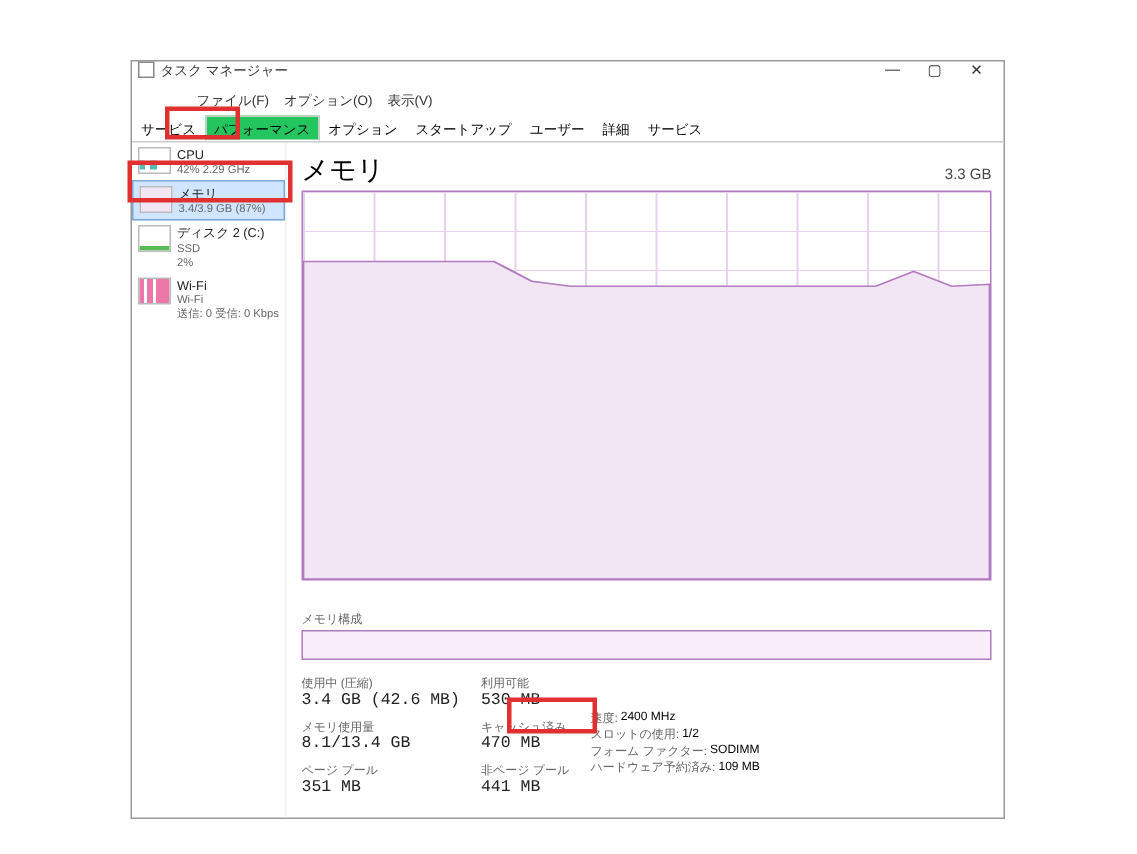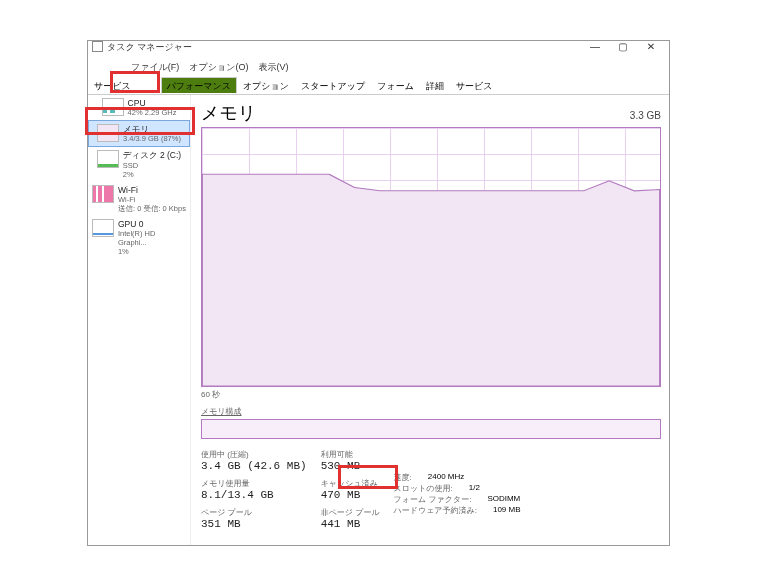--- a/index.html
+++ b/index.html
@@ -6,47 +6,47 @@
 body { background:#fff; padding:40px 87px 0 87px; }
 .win { width:583px; height:506px; border:1px solid #999; background:#fff; position:relative; }
 .titlebar { height:20px; display:flex; align-items:flex-start; padding:0 4px; font-size:9px; color:#333; }
 .titlebar .icon { width:11px; height:11px; border:1px solid #888; margin-right:4px; }
 .titlebar .spacer { flex:1; }
 .titlebar .ctrl { width:28px; text-align:center; font-size:10px; }
 .menubar { height:16px; display:flex; font-size:9px; color:#333; padding:0 2px;margin-left:36px; }
 .menubar .mi { padding:0 5px; }
 .tabbar { height:18px; display:flex; font-size:9px; border-bottom:1px solid #ccc; }
 .tabbar .tab { padding:2px 5px; border:1px solid transparent; }
-.tabbar .tab.active { border:1px solid #ccc; border-bottom:1px solid #fff; background:#4d7c0f;margin-left:24px; }
+.tabbar .tab.active { border:1px solid #ccc; border-bottom:1px solid #fff; background:#22c55e; }
 .content { display:flex; height:calc(100% - 54px); }
 .sidebar { width:103px; border-right:1px solid #eee; }
-.sbitem { display:flex; padding:3px 4px; font-size:8px; line-height:1.2;justify-content:center; }
+.sbitem { display:flex; padding:3px 4px; font-size:8px; line-height:1.2; }
 .sbitem.sel { background:#d0e5ff; border:1px solid #7aa7e0; }
 .sbitem .thumb { width:22px; height:18px; margin-right:4px; border:1px solid #bbb; background:#fff; position:relative; overflow:hidden; }
 .sbitem .thumb.cpu::after{content:"";position:absolute;left:0;right:0;bottom:2px;height:6px;background:linear-gradient(90deg,#5bb 0,#5bb 4px,#fff 4px,#fff 7px,#5bb 7px,#5bb 12px,#fff 12px);}
 .sbitem .thumb.mem{background:#f2e6f4;}
 .sbitem .thumb.disk::after{content:"";position:absolute;left:0;right:0;bottom:0;height:3px;background:#5b5;}
 .sbitem .thumb.wifi{background:linear-gradient(90deg,#e7a 0,#e7a 3px,#fff 3px,#fff 5px,#e7a 5px,#e7a 9px,#fff 9px,#fff 11px,#e7a 11px);}
 .sbitem .thumb.gpu::after{content:"";position:absolute;left:0;right:0;bottom:1px;height:2px;background:#59d;}
 .sbitem .info .t { font-size:8.5px; color:#222; }
 .sbitem .info .s { font-size:7.5px; color:#666; }
 .main { flex:1; padding:6px 8px 4px 10px; display:flex; flex-direction:column; }
 .mtitle { display:flex; justify-content:space-between; align-items:baseline; }
 .mtitle .h { font-size:18px; font-weight:400; }
 .mtitle .r { font-size:10px; color:#444; }
 .subtitle { display:flex; justify-content:space-between; font-size:8px; color:#666; margin-top:3px; }
 .chart { margin-top:2px; height:260px; border:1px solid #b37bbf; background:#fff; position:relative; background-image:linear-gradient(#e8d0f0 1px,transparent 1px),linear-gradient(90deg,#e8d0f0 1px,transparent 1px); background-size:47px 26px; }
 .chart svg { position:absolute; inset:0; width:100%; height:100%; }
 .chart-xlabel { font-size:8px; color:#666; margin-top:2px; }
-.comp-label { font-size:8px; color:#666; margin-top:6px;text-decoration:underline; }
+.comp-label { font-size:8px; color:#666; margin-top:20px; }
 .comp-bar { height:20px; border:1px solid #b37bbf; background:#f7eef9; margin-top:2px; }
 .stats { display:flex; margin-top:10px; font-size:8px; gap:14px;align-items:center; }
 .statcol .lbl { color:#666; font-size:8px; }
 .statcol .val { font-size:11px; color:#222; margin-bottom:6px;font-family:Liberation Mono, monospace; }
-.rightcol .row { display:flex; gap:16px; }
+.rightcol .row { display:flex; gap:2px; }
 .rightcol .row .k { color:#666; }
 .highlight { position:absolute; border:3px solid #e03030; pointer-events:none; }
 .hl1 { left:22px; top:30px; width:50px; height:22px; }
 .hl2 { left:-3px; top:66px; width:110px; height:28px; }
 .hl3 { left:250px; top:424px; width:60px; height:24px; }
 </style>
 </head>
 <body>
 
 <div class="win">
@@ -61,21 +61,21 @@
   <div class="menubar">
     <span class="mi">ファイル(F)</span>
     <span class="mi">オプション(O)</span>
     <span class="mi">表示(V)</span>
   </div>
   <div class="tabbar">
     <span class="tab">サービス</span>
     <span class="tab active">パフォーマンス</span>
     <span class="tab">オプション</span>
     <span class="tab">スタートアップ</span>
-    <span class="tab">フォーム</span>
+    <span class="tab">ユーザー</span>
     <span class="tab">詳細</span>
     <span class="tab">サービス</span>
   </div>
   <div class="content">
     <div class="sidebar">
       <div class="sbitem">
         <div class="thumb cpu"></div>
         <div class="info">
             <div class="t">CPU</div>
             <div class="s">42% 2.29 GHz</div>
@@ -97,40 +97,31 @@
           </div>
       </div>
       <div class="sbitem">
         <div class="thumb wifi"></div>
         <div class="info">
             <div class="t">Wi-Fi</div>
             <div class="s" style="white-space:pre-line">Wi-Fi
 送信: 0 受信: 0 Kbps</div>
           </div>
       </div>
-      <div class="sbitem">
-        <div class="thumb gpu"></div>
-        <div class="info">
-            <div class="t">GPU 0</div>
-            <div class="s" style="white-space:pre-line">Intel(R) HD Graphi...
-1%</div>
-          </div>
-      </div>
     </div>
     <div class="main">
       <div class="mtitle">
         <span class="h">メモリ</span>
         <span class="r">3.3 GB</span>
       </div>
       <div class="chart">
         <svg viewBox="0 0 100 100" preserveAspectRatio="none">
           <path id="chart-path" fill="#f2e6f4" stroke="#b37bbf" stroke-width="0.4" d="M0,100 L0.00,17.95 L5.56,17.95 L11.11,17.95 L16.67,17.95 L22.22,17.95 L27.78,17.95 L33.33,23.08 L38.89,24.36 L44.44,24.36 L50.00,24.36 L55.56,24.36 L61.11,24.36 L66.67,24.36 L72.22,24.36 L77.78,24.36 L83.33,24.36 L88.89,20.51 L94.44,24.36 L100.00,23.85 L100,100 Z"></path>
         </svg>
       </div>
-      <div class="chart-xlabel">60 秒</div>
       <div class="comp-label">メモリ構成</div>
       <div class="comp-bar"></div>
       <div class="stats">
         <div class="statcol">
           <div class="lbl">使用中 (圧縮)</div>
           <div class="val">3.4 GB (42.6 MB)</div>
           <div class="lbl">メモリ使用量</div>
           <div class="val">8.1/13.4 GB</div>
           <div class="lbl">ページ プール</div>
           <div class="val">351 MB</div>

